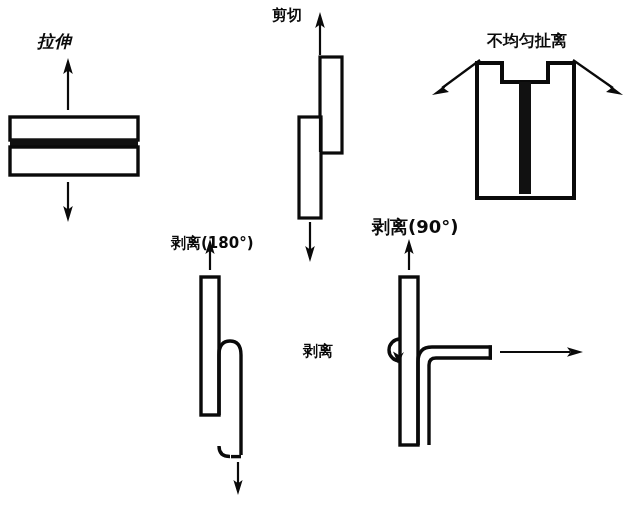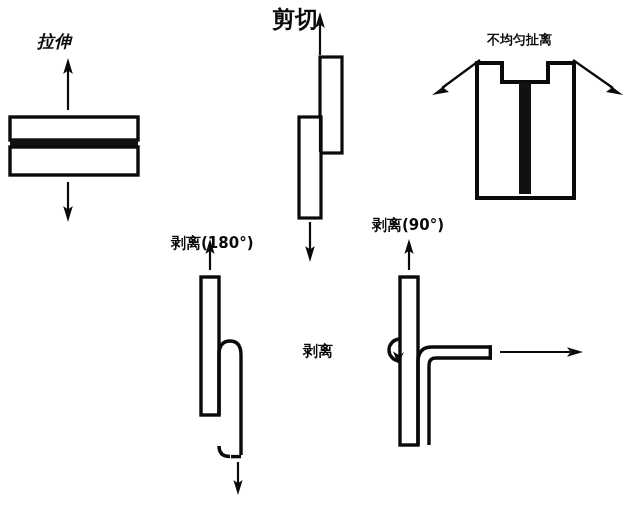--- a/index.html
+++ b/index.html
@@ -24,24 +24,24 @@
   .lbl {
     position: absolute;
     font-family: "DejaVu Sans", sans-serif;
     font-weight: bold;
     color: #0a0a0a;
     white-space: nowrap;
     letter-spacing: 0px;
     line-height: 1;
   }
   #lbl-tensile   { left: 37px;  top: 33px;  font-size: 17px; font-style: italic; }
-  #lbl-shear     { left: 272px; top: 8px;   font-size: 23px; }
-  #lbl-cleavage  { left: 487px; top: 33px;  font-size: 13px; }
+  #lbl-shear     { left: 272px; top: 8px;   font-size: 15px; }
+  #lbl-cleavage  { left: 487px; top: 33px;  font-size: 16px; }
   #lbl-peel180   { left: 171px; top: 236px; font-size: 15px; }
-  #lbl-peel90    { left: 372px; top: 218px; font-size: 15px; }
+  #lbl-peel90    { left: 372px; top: 218px; font-size: 18px; }
   #lbl-peel      { left: 303px; top: 344px; font-size: 15px; text-align: right; }
 </style>
 </head>
 <body>
 
 <svg id="figure" viewBox="0 0 634 506" xmlns="http://www.w3.org/2000/svg">
 
   <g>
 
     <g>

